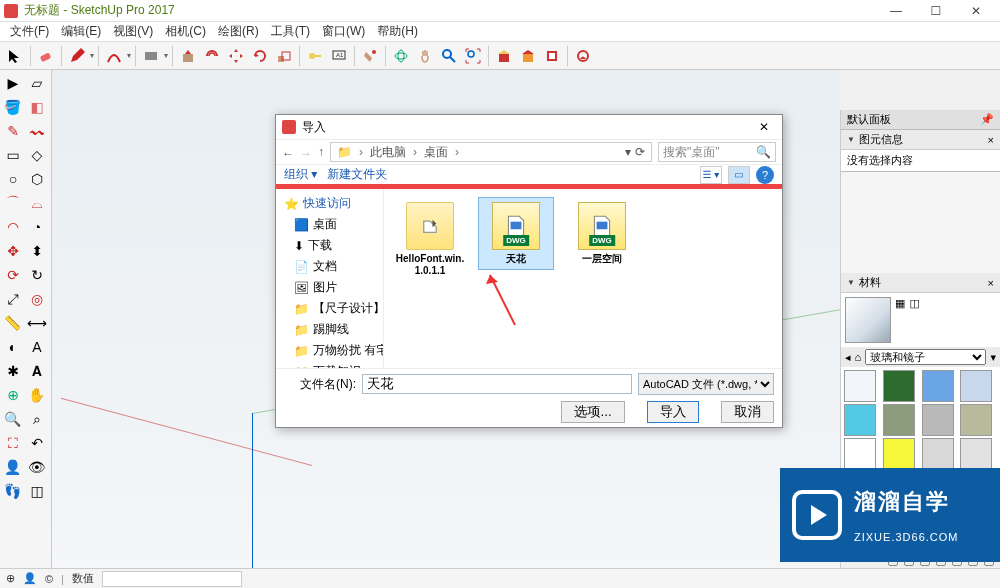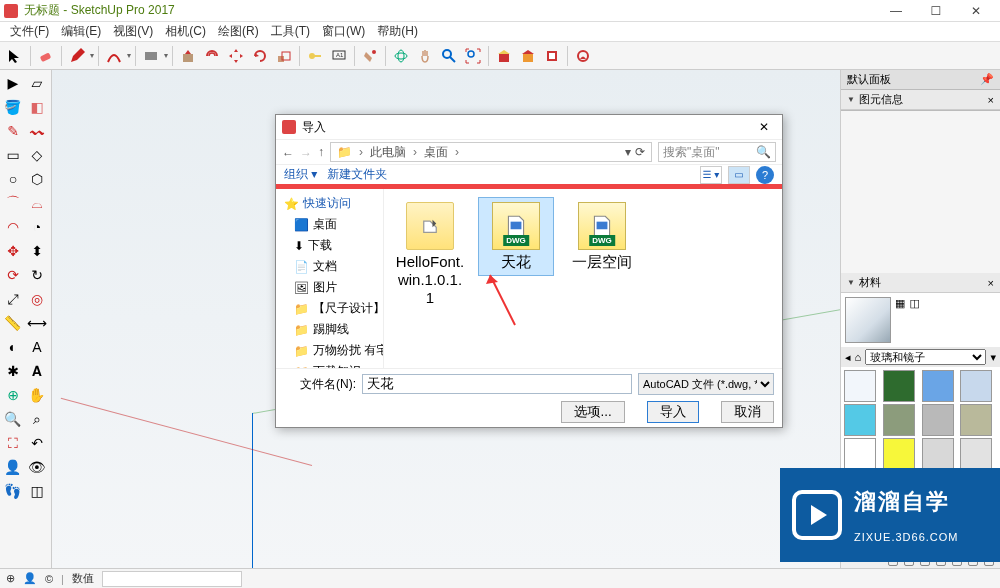--- a/index.html
+++ b/index.html
@@ -33,21 +33,21 @@
 .canvas { flex: 1; background: linear-gradient(#e8eef2, #f4f6f8); position: relative; overflow: hidden; }
 .axis { position: absolute; }
 .axis-r { left: 200px; top: 343px; width: 700px; height: 1px; background: rgba(0,128,0,.35); transform-origin: left center; transform: rotate(-10deg); }
 .axis-g { left: 200px; top: 343px; width: 1px; height: 300px; background: #06c; transform-origin: top center; }
 .axis-b { left: 0; top: 395px; width: 260px; height: 1px; background: rgba(190,0,0,.45); transform-origin: right center; transform: rotate(15deg); }
 .person { position: absolute; left: 260px; top: 250px; width: 20px; height: 50px; }
 .person::before { content:''; position:absolute; top:0; left:5px; width:10px; height:10px; background:#333; border-radius:50%; }
 .person::after { content:''; position:absolute; top:10px; left:4px; width:12px; height:28px; background:#444; border-radius:3px; }
 
 
-.tray { width: 160px; background: #f5f5f5; border-left: 1px solid #ccc; display: flex; flex-direction: column; font-size: 11px; overflow: hidden; }
+.tray { width: 160px; background: #f5f5f5; border-left: 1px solid #ccc; display: flex; flex-direction: column; font-size: 11px; overflow: hidden; margin-top: 40px; }
 .tray-header { background: #e0e0e0; padding: 2px 6px; display: flex; justify-content: space-between; align-items: center; border-bottom: 1px solid #bbb; }
 .tray-panel { border-bottom: 1px solid #bbb; }
 .tray-panel .ph { background: #eaeaea; padding: 2px 6px; display: flex; align-items: center; gap: 4px; border-bottom: 1px solid #ccc; }
 .tray-panel .ph .tri { font-size: 8px; color: #444; }
 .tray-body { padding: 3px 6px; min-height: 18px; background: #fff; }
 .mat-preview { display: flex; gap: 4px; padding: 4px; background: #fff; }
 .mat-preview .chip { width: 46px; height: 46px; border: 1px solid #999; background: linear-gradient(135deg,#fff,#d4dee7 60%,#98a8b4); }
 .mat-tabs { display: flex; background: #eaeaea; padding: 2px 4px; gap: 8px; border-bottom: 1px solid #ccc; }
 .mat-dropdown { display: flex; align-items: center; gap: 4px; padding: 2px 4px; background: #eaeaea; }
 .mat-dropdown select { flex: 1; font-size: 11px; }
@@ -81,21 +81,21 @@
 .dlg-tree .item { padding: 2px 4px 2px 18px; display: flex; align-items: center; gap: 4px; white-space: nowrap; }
 .dlg-tree .item.group { padding-left: 8px; color: #1a5ab3; }
 .dlg-files { flex: 1; display: flex; padding: 8px; gap: 10px; align-items: flex-start; }
 .file { width: 76px; text-align: center; padding: 4px 2px; border: 1px solid transparent; display:flex; flex-direction:column; align-items:center; gap:3px; }
 .file.sel { background: #cce8ff; border: 1px solid #7bb5e6; }
 .file .thumb { width: 48px; height: 48px; display:flex; align-items:center; justify-content:center; position: relative; }
 .file .thumb.folder { background: linear-gradient(#fff3c4,#ffe27a); border-radius: 2px; border: 1px solid #e2c96b; }
 .file .thumb.folder svg { width:20px; height:20px; }
 .file .thumb.dwg { background: linear-gradient(#fff8d0,#ffe573); border: 1px solid #c9b555; }
 .file .thumb.dwg::after { content: attr(data-badge); position: absolute; bottom: 3px; left: 50%; transform: translateX(-50%); background: #0a7a3a; color: #fff; font-size: 8px; padding: 1px 3px; font-weight: bold; }
-.file .name { font-size: 15px; line-height: 1.2; word-break: break-all; }
+.file .name { font-size: 10px; line-height: 1.2; word-break: break-all; font-weight: bold; }
 .red-arrow { position: absolute; left: 480px; top: 270px; pointer-events:none; }
 .dlg-footer { border-top: 1px solid #eee; padding: 4px 8px; display: flex; flex-direction: column; gap: 6px; }
 .dlg-row { display: flex; align-items: center; gap: 6px; }
 .dlg-row label { width: 72px; text-align: right; }
 .dlg-row input.fname { flex: 1; height: 20px; border: 1px solid #abc; padding: 0 4px; }
 .dlg-row select.ftype { width: 136px; height: 22px; border: 1px solid #abc; font-size: 11px; }
 .dlg-btns { display: flex; justify-content: flex-end; gap: 22px; }
 .dlg-btns button { height: 22px; padding: 0 12px; border: 1px solid #adadad; background: #f0f0f0; }
 .dlg-btns button.primary { border: 1px solid #2b7cd3; }
 
@@ -354,20 +354,21 @@
     <div class="tray-header">
       <span>默认面板</span>
       <span>📌</span>
     </div>
     <div class="tray-panel">
       <div class="ph">
           <span class="tri">▼</span>
           <span>图元信息</span>
           <span style="margin-left:auto">×</span>
         </div>
+      <div class="tray-body">没有选择内容</div>
     </div>
 
     <div style="flex:1"></div>
 
     <div class="tray-panel">
       <div class="ph">
           <span class="tri">▼</span>
           <span>材料</span>
           <span style="margin-left:auto">×</span>
         </div>

